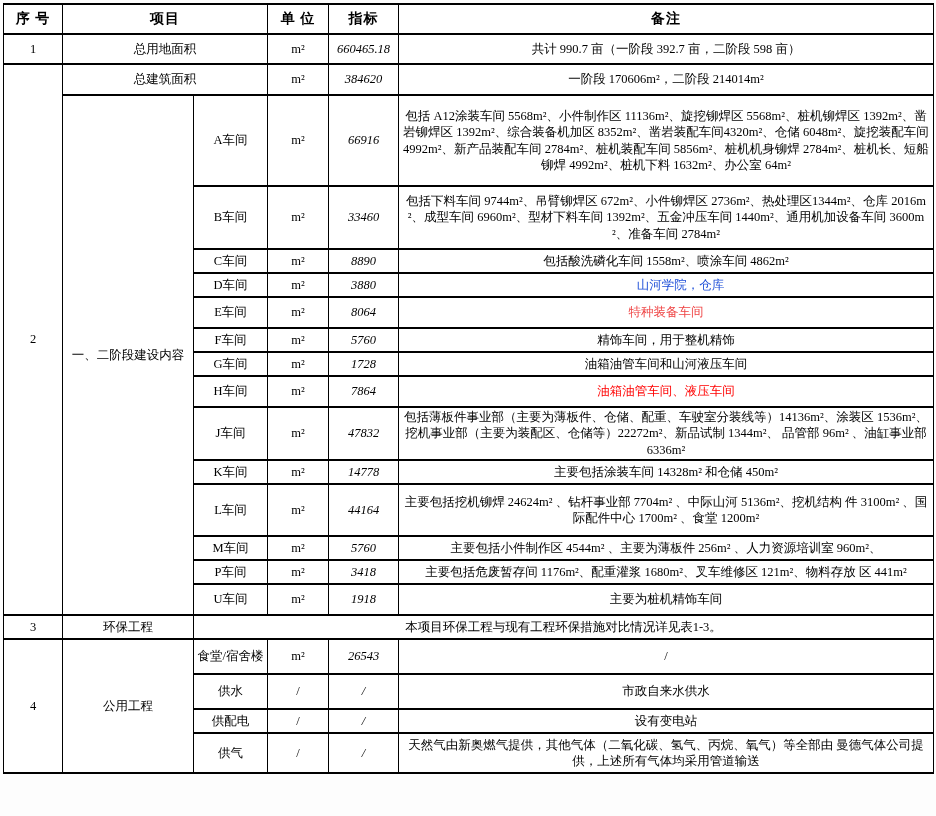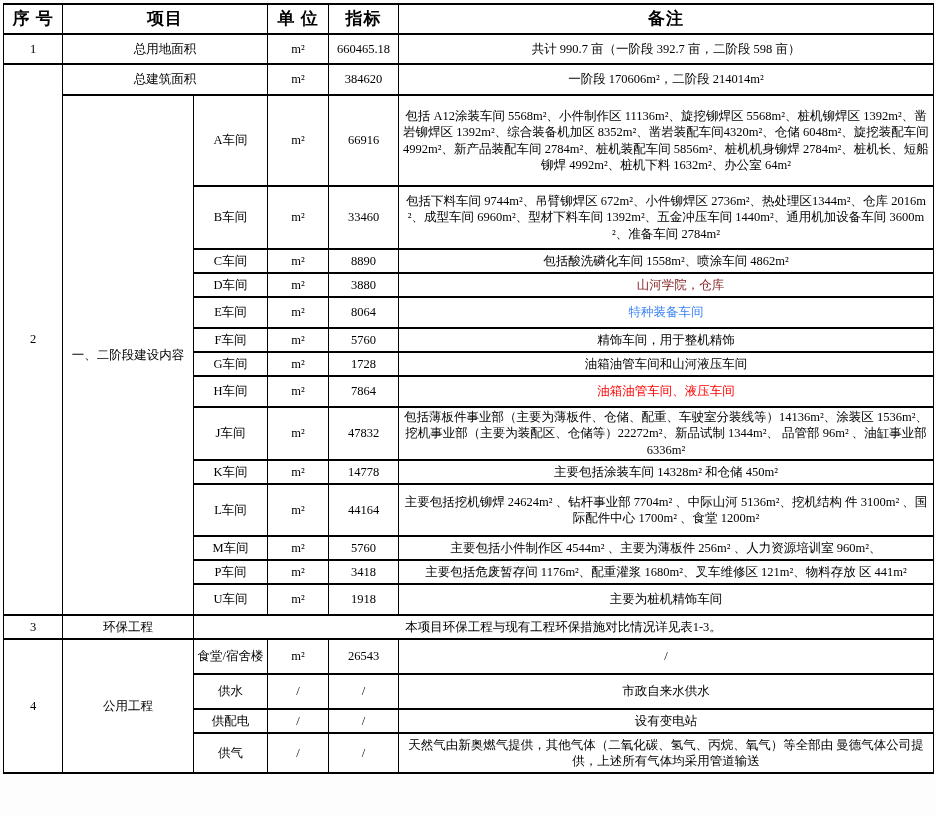--- a/index.html
+++ b/index.html
@@ -30,25 +30,25 @@
     text-align:center;
     vertical-align:middle;
     padding:1px 3px;
     font-size:12.5px;
     line-height:1.3;
     overflow:hidden;
     word-break:break-all;
   }
   .doc th{
     font-weight:bold;
-    font-size:17px;
+    font-size:14px;
     letter-spacing:1px;
   }
   .remark{font-size:12px;}
-  .num{font-size:12.5px;}
+  .num{font-size:12.5px;font-style:italic;}
   
   .h30{height:30px}.h31{height:31px}.h32{height:24px}.h35{height:35px}
   .h36{height:52px}.h37{height:37px}.h40{height:40px}.h63{height:63px}.h91{height:91px}
 </style>
 </head>
 <body>
 
 <div class="page">
 <table class="doc">
   <colgroup>
@@ -101,27 +101,27 @@
   <tr class="h32">
     <td>C车间</td>
     <td>m²</td>
     <td class="num">8890</td>
     <td class="remark">包括酸洗磷化车间 1558m²、喷涂车间 4862m²</td>
   </tr>
   <tr class="h32">
     <td>D车间</td>
     <td>m²</td>
     <td class="num">3880</td>
-    <td class="remark" style="color: #7f1d1d; padding-left: 32px;">山河学院，仓库</td>
+    <td class="remark" style="color: #1d4ed8; padding-left: 32px;">山河学院，仓库</td>
   </tr>
   <tr class="h31">
     <td>E车间</td>
     <td>m²</td>
     <td class="num">8064</td>
-    <td class="remark" style="color: #3b82f6;">特种装备车间</td>
+    <td class="remark" style="color: #ef4444;">特种装备车间</td>
   </tr>
   <tr class="h32">
     <td>F车间</td>
     <td>m²</td>
     <td class="num">5760</td>
     <td class="remark">精饰车间，用于整机精饰</td>
   </tr>
   <tr class="h32">
     <td>G车间</td>
     <td>m²</td>

